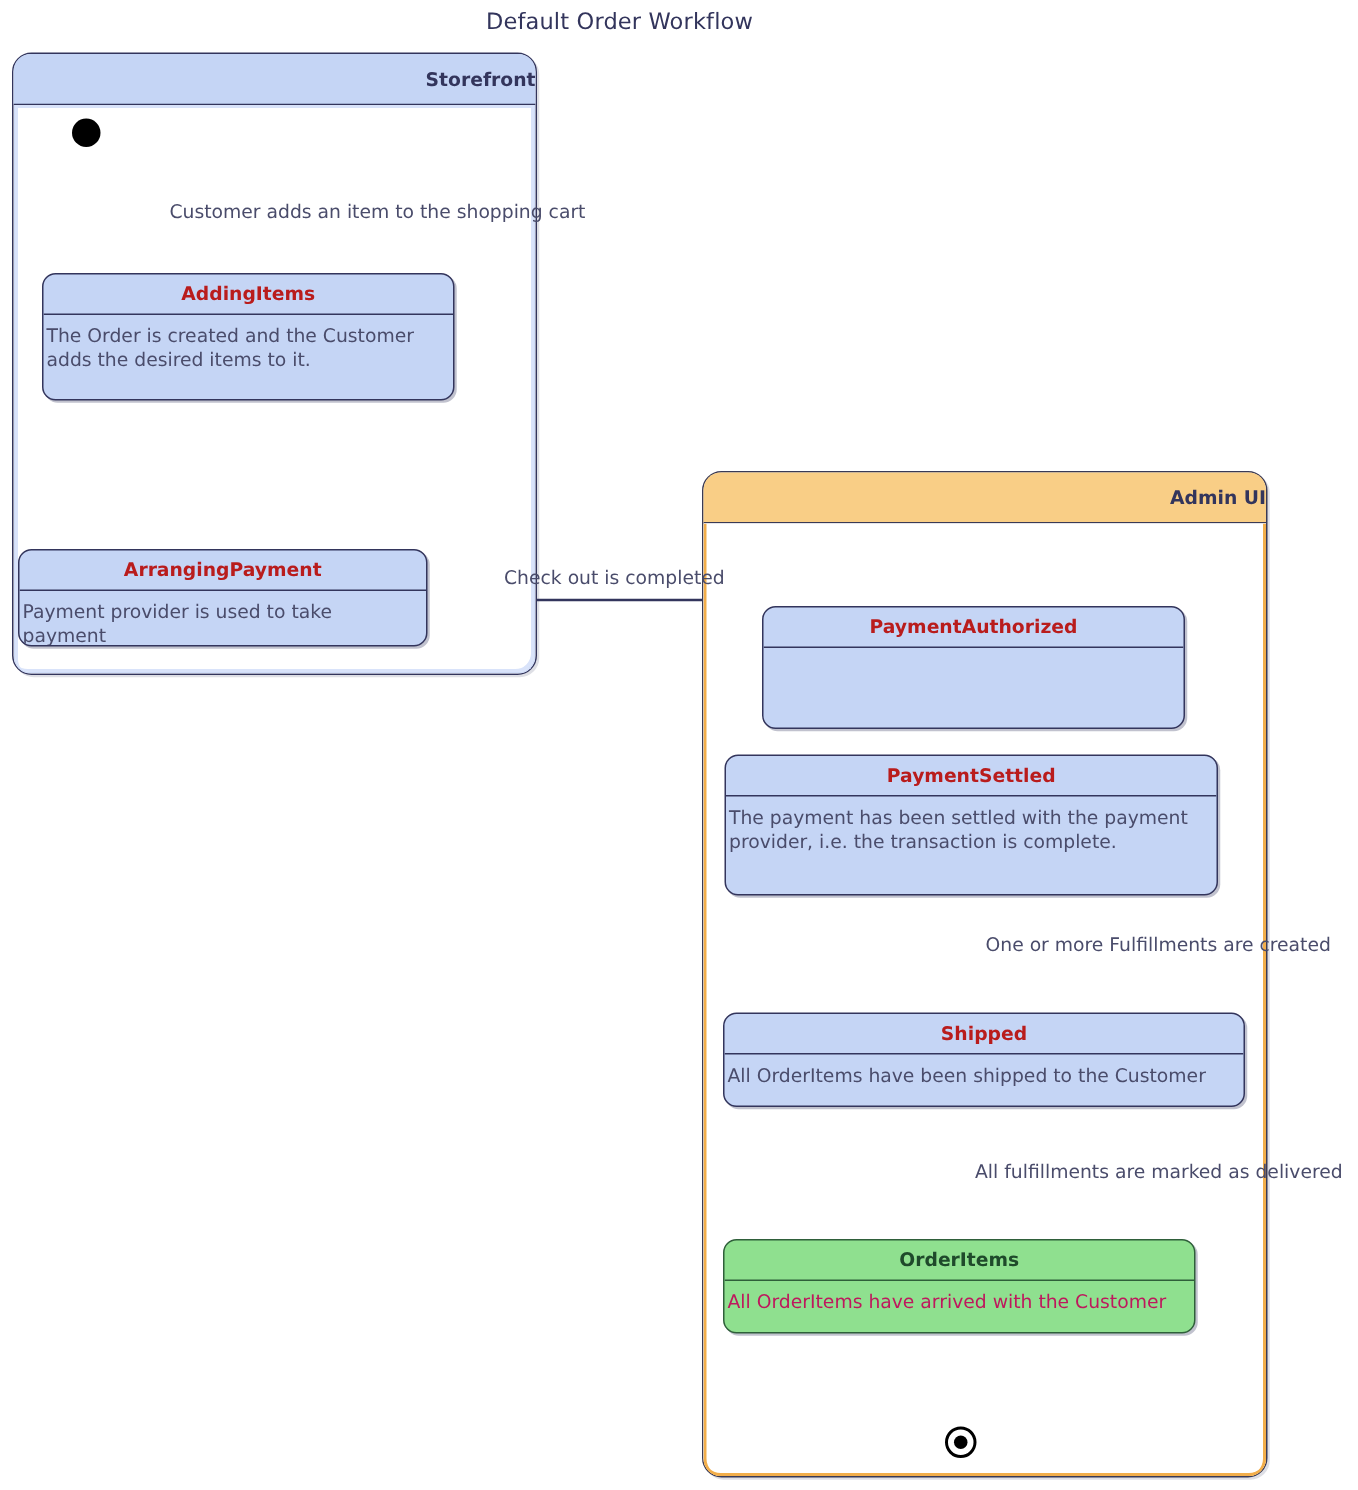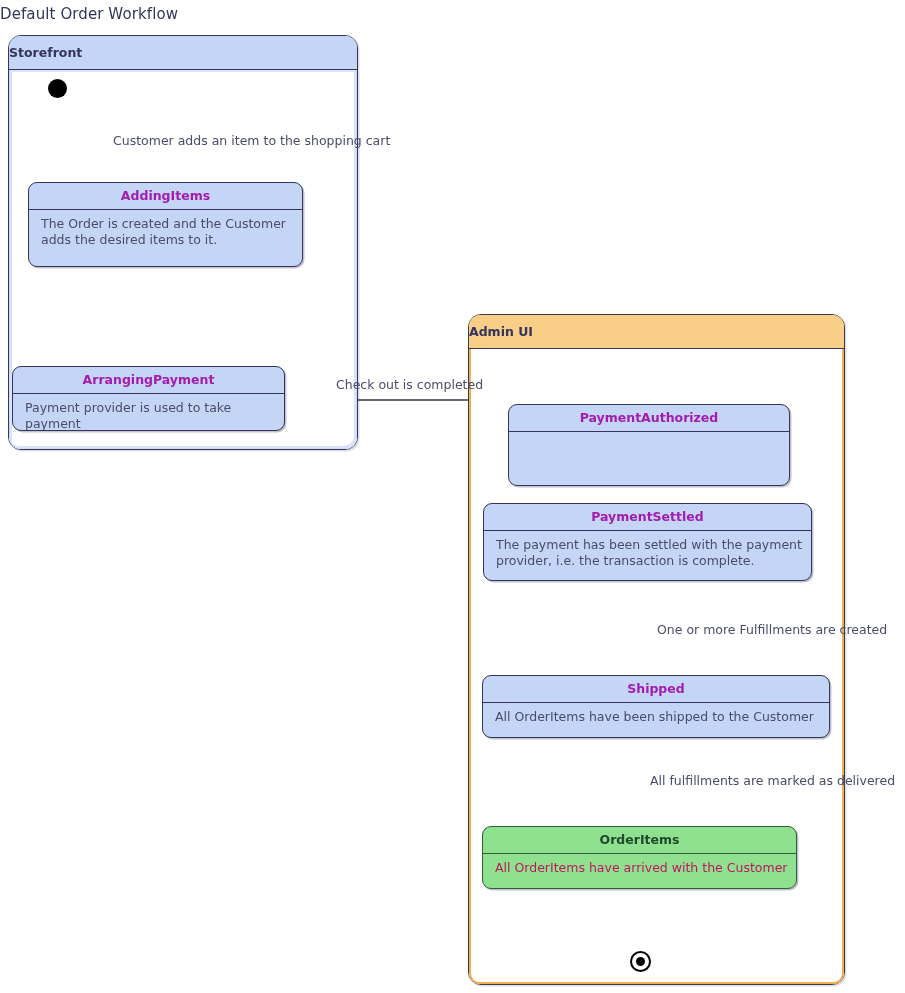--- a/index.html
+++ b/index.html
@@ -24,39 +24,39 @@
     top: 0;
     width: 905px;
     height: 993px;
     pointer-events: none;
   }
   .diagram-title {
     position: absolute;
     left: 0;
     top: 5px;
     width: 826px;
-    text-align: left;
+    text-align: center;
     font-size: 15px;
     color: #33355c;
     letter-spacing: 0.1px;
   }
   
   .composite {
     position: absolute;
     box-sizing: border-box;
     border: 1.4px solid #33355c;
     border-radius: 13px;
     background: #ffffff;
     box-shadow: 1.5px 1.5px 0 rgba(51,53,92,0.16);
   }
   .composite-header {
     box-sizing: border-box;
     height: 34px;
     line-height: 33px;
-    text-align: left;
+    text-align: right;
     font-weight: bold;
     font-size: 12.5px;
     color: #33355c;
     border-bottom: 1.4px solid #33355c;
     border-top-left-radius: 11.5px;
     border-top-right-radius: 11.5px;
   }
   .composite-body {
     position: relative;
     box-sizing: border-box;
@@ -91,27 +91,27 @@
     box-shadow: 1.5px 1.5px 0 rgba(51,53,92,0.3);
     overflow: hidden;
   }
   .state .state-name {
     box-sizing: border-box;
     height: 27px;
     line-height: 26px;
     text-align: center;
     font-weight: bold;
     font-size: 12.5px;
-    color: #a21caf;
+    color: #b91c1c;
     border-bottom: 1.3px solid #33355c;
     padding: 0 6px;
   }
   .state .state-desc {
     box-sizing: border-box;
-    padding: 6px 8px 5px 12px;
+    padding: 6px 8px 5px 2px;
     font-size: 12.5px;
     line-height: 16px;
     color: #4a4c6b;
   }
   .state.green { background: #8fe08f; border-color: #2f5f3a; }
   .state.green .state-name { color: #1f4a2b; border-bottom-color: #2f5f3a; }
   .state.green .state-desc { color: #be185d; }
   
   .initial-node {
     position: absolute;
@@ -196,21 +196,21 @@
 
   <div class="composite adminui" style="left:468px; top:314px; width:377px; height:671px;">
     <div class="composite-header">Admin UI</div>
     <div class="composite-body"></div>
   </div>
 
   <div class="state" style="left:508px; top:358px; width:282px; height:82px;margin-top:46px;">
     <div class="state-name">PaymentAuthorized</div>
   </div>
 
-  <div class="state" style="left:483px; top:503px; width:329px; height:78px;">
+  <div class="state" style="left:483px; top:503px; width:329px; height:94px;">
     <div class="state-name">PaymentSettled</div>
     <div class="state-desc">The payment has been settled with the payment provider, i.e. the transaction is complete.</div>
   </div>
 
   <div class="state" style="left:482px; top:675px; width:348px; height:63px;">
     <div class="state-name">Shipped</div>
     <div class="state-desc">All OrderItems have been shipped to the Customer</div>
   </div>
 
   <div class="state green" style="left:482px; top:826px; width:315px; height:63px;">

